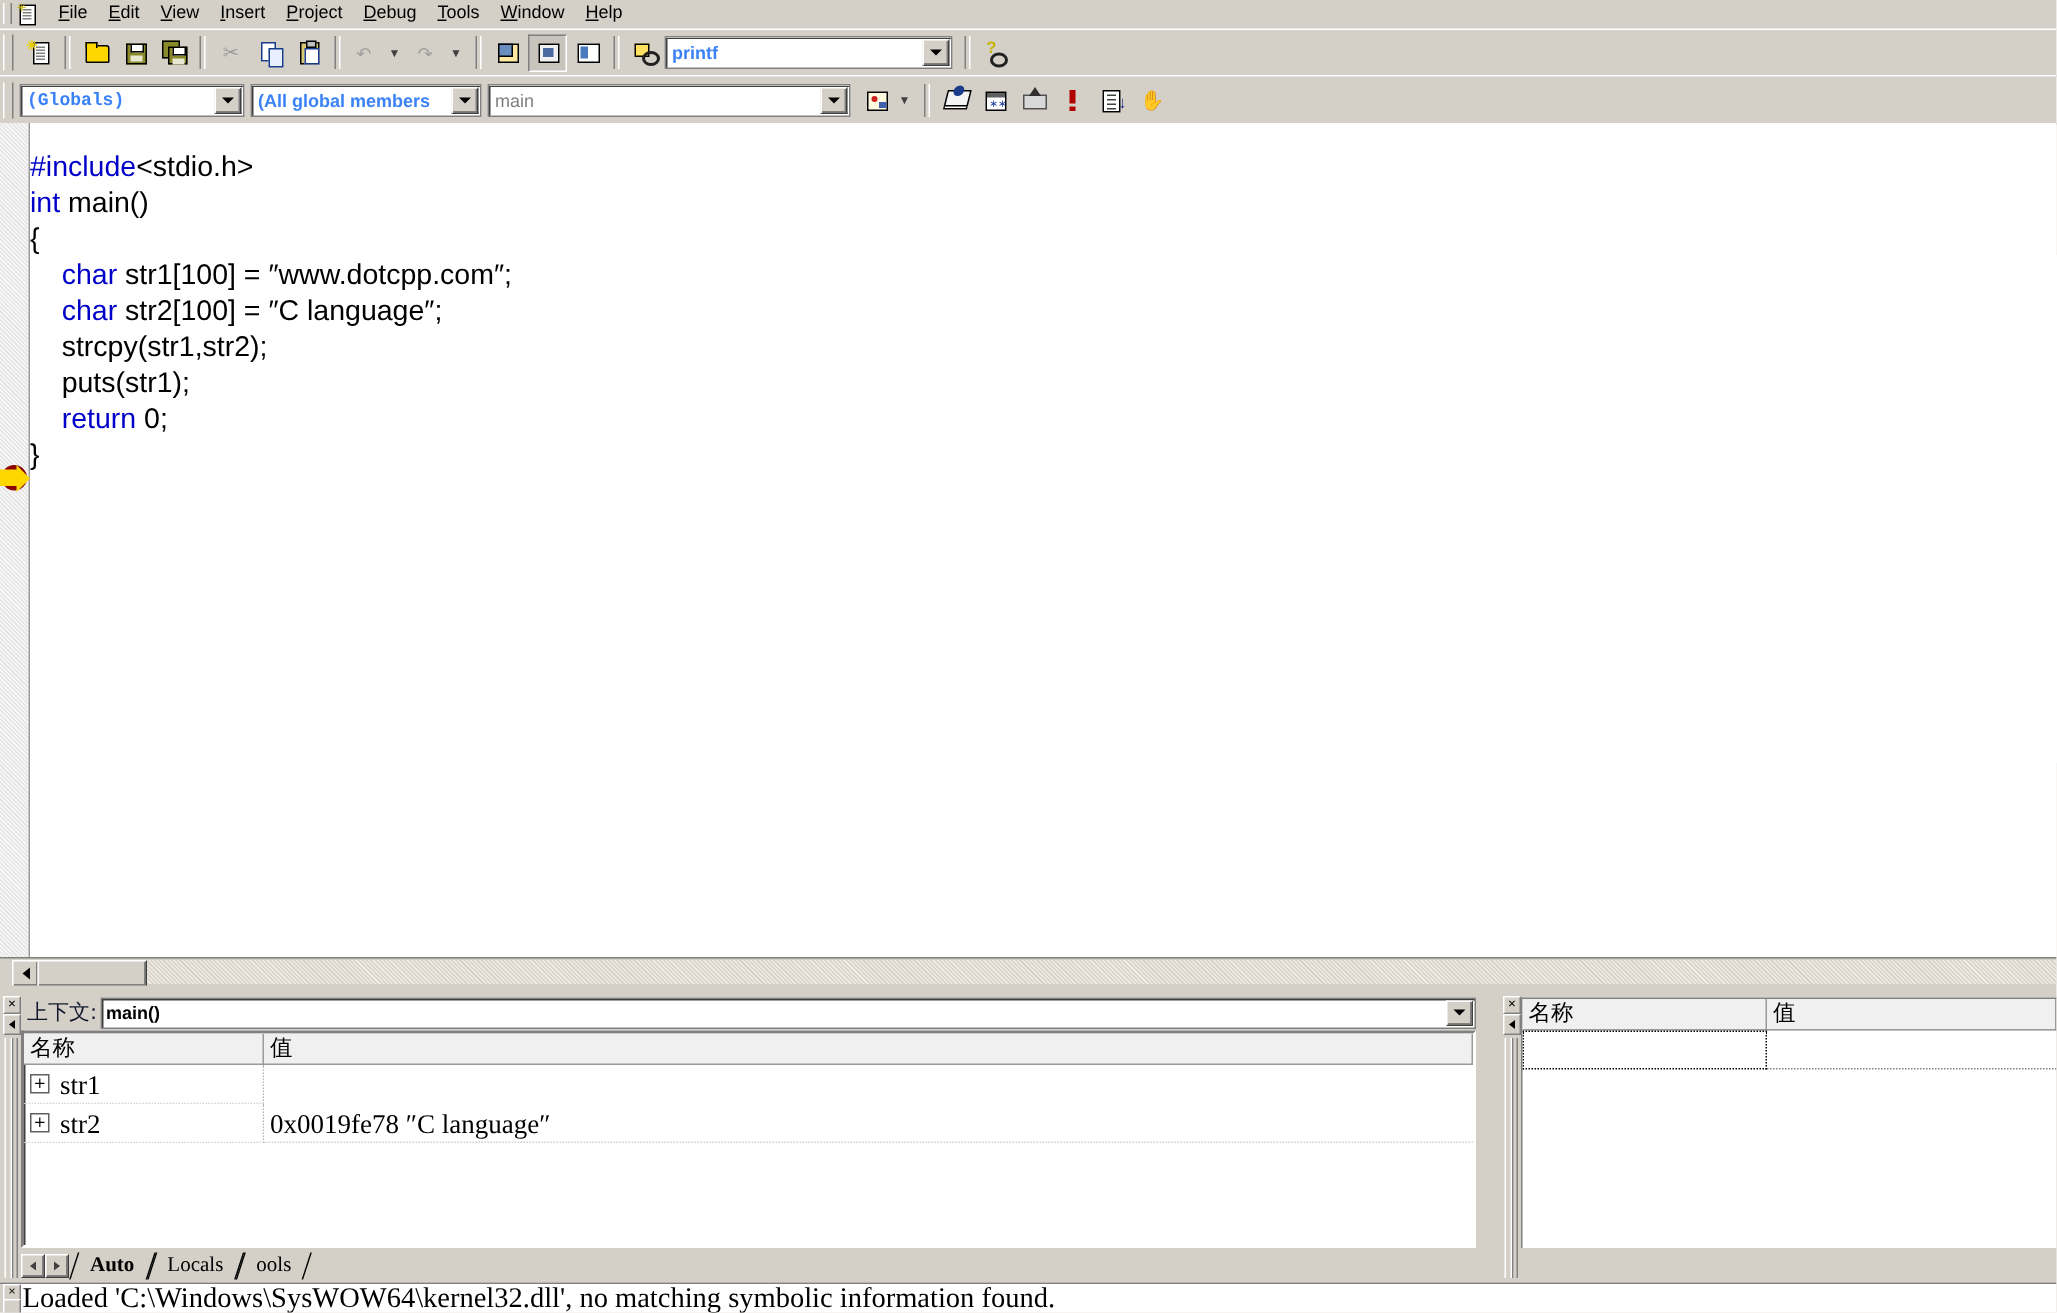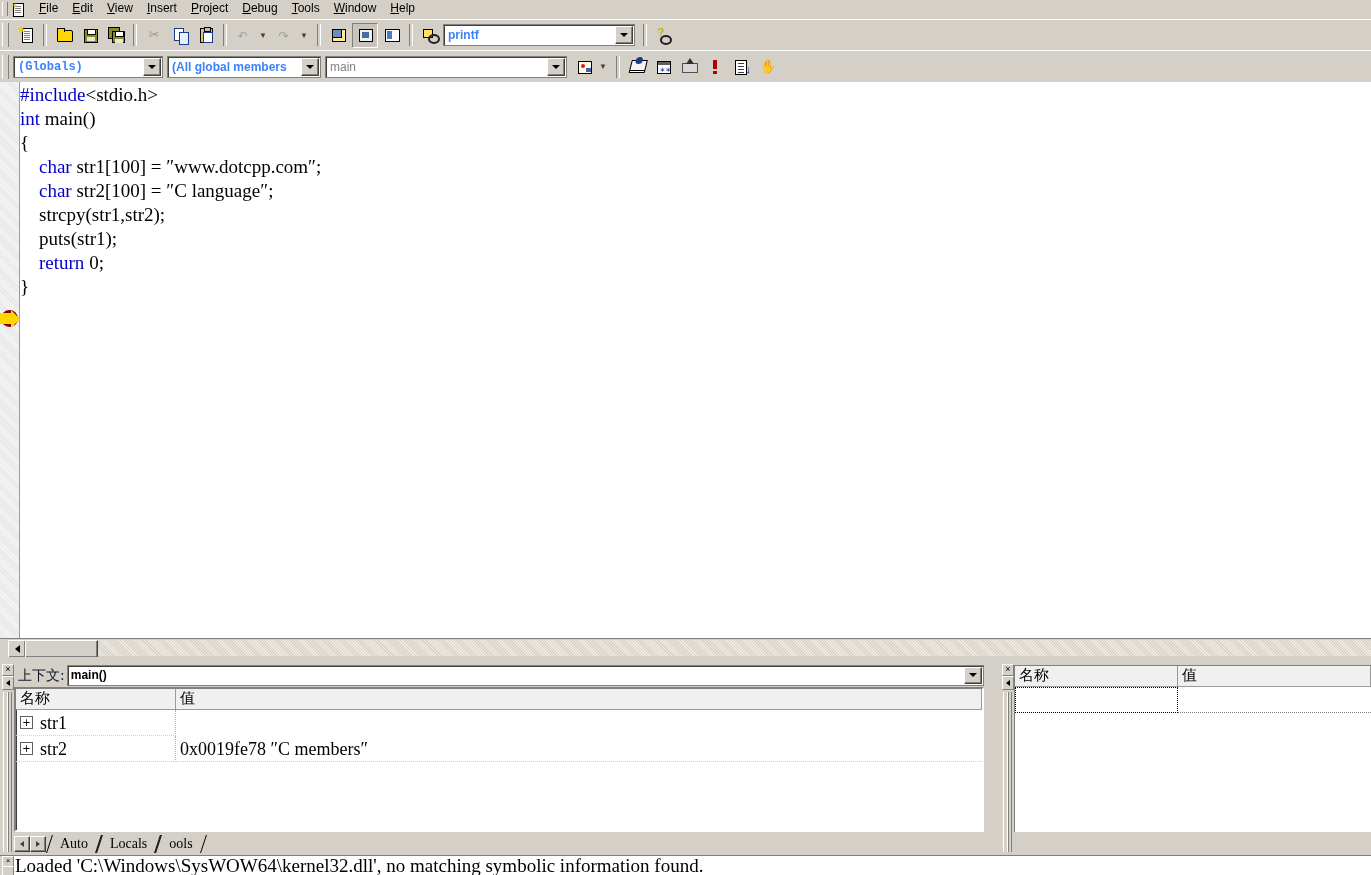--- a/index.html
+++ b/index.html
@@ -127,23 +127,23 @@
   .editor{
     position:absolute;left:0;top:82px;width:1371px;height:556px;background:#fff;
   }
   .gutter{
     position:absolute;left:0;top:0;width:19px;height:556px;
     background:repeating-linear-gradient(45deg,#e6e6e6 0 1px,#f6f6f6 1px 2px);
     border-right:1px solid #9a9a9a;
   }
   .code{
     position:absolute;left:20px;top:0;right:0;bottom:0;
-    font-family:Liberation Serif, serif;
+    font-family:Liberation Sans, sans-serif;
     font-size:19px;line-height:24px;color:#000;white-space:pre;
-    padding-top:1px;
+    padding-top:18px;
   }
   .code .kw{color:#0000c8;}
   .code .ln{display:block;height:24px;}
   .marker{
     position:absolute;left:0px;top:227px;width:22px;height:20px;
   }
   .marker .circ{position:absolute;left:1px;top:1px;width:17px;height:17px;background:#8b0000;border-radius:50%;}
   .marker .arr{position:absolute;left:0px;top:4px;width:13px;height:11px;background:#ffd700;}
   .marker .arrh{position:absolute;left:11px;top:1px;width:0;height:0;
      border-top:9px solid transparent;border-bottom:9px solid transparent;border-left:9px solid #ffd700;}
@@ -247,21 +247,21 @@
   .tabnav .nb .tl{width:0;height:0;border-top:3px solid transparent;border-bottom:3px solid transparent;border-right:4px solid #404040;}
   .tabnav .nb .tr{width:0;height:0;border-top:3px solid transparent;border-bottom:3px solid transparent;border-left:4px solid #404040;}
   .tab{
     position:relative;padding:0 10px 0 12px;height:18px;display:flex;align-items:center;
     font-family:"Liberation Serif",serif;font-size:14px;color:#000;
   }
   .tab:before{content:"";position:absolute;left:1px;top:0;width:9px;height:18px;
     border-left:1px solid #000;transform:skewX(-18deg);}
   .tab:after{content:"";position:absolute;right:-1px;top:0;width:9px;height:18px;
     border-right:1px solid #000;transform:skewX(-18deg);}
-  .tab.active{font-weight:normal;}
+  .tab.active{font-weight:bold;}
 
   
   .console{
     position:absolute;left:0;top:855px;width:1371px;height:20px;background:#fff;
     border-top:1px solid #808080;
   }
   .console .chrome{position:absolute;left:0;top:0;width:13px;height:20px;background:#d4d0c8;}
   .console .chrome .cx{
     position:absolute;left:2px;top:0px;width:10px;height:9px;font-size:8px;line-height:8px;text-align:center;
     border:1px solid #fff;border-right-color:#808080;border-bottom-color:#808080;background:#d4d0c8;
@@ -497,21 +497,21 @@
         <div class="gridhead">
           <div class="gh" style="width:160px;">名称</div>
           <div class="gh" style="flex:1;">值</div>
         </div>
         <div id="vars-rows">
             <div class="gridrow">
               <div class="gc" style="width: 160px;"><span class="expander">+</span><span>str1</span></div>
             </div>
             <div class="gridrow">
               <div class="gc" style="width: 160px;"><span class="expander">+</span><span>str2</span></div>
-              <div class="gc" style="flex: 1 1 0%; border-right: none;">0x0019fe78 ″C members″</div>
+              <div class="gc" style="flex: 1 1 0%; border-right: none;">0x0019fe78 ″C language″</div>
             </div>
           </div>
       </div>
 
       <div class="tabstrip">
         <div class="tabnav">
           <div class="nb">
               <span class="tl"></span>
             </div>
           <div class="nb">

